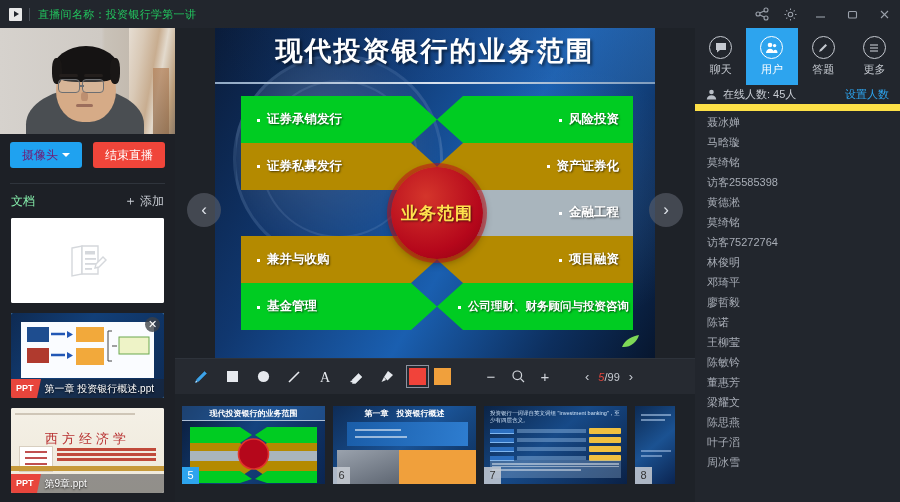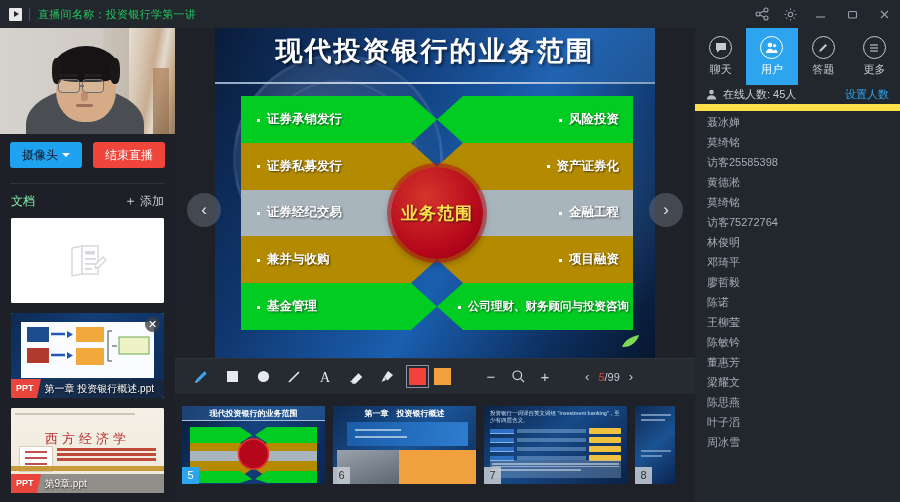--- a/index.html
+++ b/index.html
@@ -62,21 +62,21 @@
   .cam-glass { position:absolute; top:51px; width:22px; height:14px; border:1.6px solid #6d6f72; border-radius:4px; background:rgba(220,225,230,.18); }
   .cam-glass.l { left:58px; } .cam-glass.r { left:82px; }
   .cam-bridge { position:absolute; left:80px; top:57px; width:4px; height:1.6px; background:#6d6f72; }
   .cam-brow { position:absolute; top:46px; width:19px; height:3px; background:#231e1c; border-radius:2px; }
   .cam-brow.l { left:59px; } .cam-brow.r { left:84px; }
   .cam-mouth { position:absolute; left:76px; top:76px; width:17px; height:3px; background:#9c6e5c; border-radius:2px; }
   .cam-nose { position:absolute; left:81px; top:64px; width:7px; height:9px; background:rgba(170,120,92,.55); border-radius:40%; }
 
   .btnrow { position:absolute; left:0; top:114px; width:175px; height:30px; display:flex; gap:11px; padding:0 10px; }
   .btn-cam {
-    flex:1; background:#1fa2f0; border-radius:3px; color:#0f172a; font-size:12px;
+    flex:1; background:#1fa2f0; border-radius:3px; color:#701a75; font-size:12px;
     display:flex; align-items:center; justify-content:center; gap:4px; height:26px;
   }
   .btn-cam .caret { width:0;height:0;border-left:4px solid transparent;border-right:4px solid transparent;border-top:4px solid #fff; }
   .btn-end {
     flex:1; background:#f0453a; border-radius:3px; color:#fff; font-size:12px;
     display:flex; align-items:center; justify-content:center; height:26px;
   }
   .divider { position:absolute; left:10px; top:155px; width:155px; height:1px; background:#2f343c; }
   .dochdr { position:absolute; left:0; top:160px; width:175px; height:26px; display:flex; align-items:center; padding:0 11px; }
   .dochdr .lbl { font-size:12px; color:#86efac; }
@@ -389,28 +389,20 @@
               <div class="txt"><i class="bullet"></i><span>证券承销发行</span></div>
             </div>
             <div class="dg-row" style="top:46.8px">
               <div class="shape">
                 <svg width="196" height="47" viewBox="0 0 196 47" preserveAspectRatio="none">
                     <path d="M0 0 H170 L196 23.5 L170 47 H0 Z" fill="#b48a00"></path>
                   </svg>
               </div>
               <div class="txt"><i class="bullet"></i><span>证券私募发行</span></div>
             </div>
-            <div class="dg-row" style="top:93.6px">
-              <div class="shape">
-                <svg width="196" height="47" viewBox="0 0 196 47" preserveAspectRatio="none">
-                    <path d="M0 0 H170 L196 23.5 L170 47 H0 Z" fill="#a9b5bd"></path>
-                  </svg>
-              </div>
-              <div class="txt"><i class="bullet"></i><span>证券经纪交易</span></div>
-            </div>
             <div class="dg-row" style="top:140.4px">
               <div class="shape">
                 <svg width="196" height="47" viewBox="0 0 196 47" preserveAspectRatio="none">
                     <path d="M0 0 H170 L196 23.5 L170 47 H0 Z" fill="#b48a00"></path>
                   </svg>
               </div>
               <div class="txt"><i class="bullet"></i><span>兼并与收购</span></div>
             </div>
             <div class="dg-row" style="top:187.2px">
               <div class="shape">
@@ -676,20 +668,21 @@
             <circle cx="5.5" cy="3" r="2.3"></circle>
             <path d="M0.8 10.5 c0-2.6 2-4.2 4.7-4.2 s4.7 1.6 4.7 4.2 Z"></path>
           </svg>
       </span>
       <span class="txt">在线人数: 45人</span>
       <span class="link">设置人数</span>
     </div>
 
     <div class="userlist">
       <div class="user">聂冰婵</div>
+      <div class="user">马晗璇</div>
       <div class="user">莫绮铭</div>
       <div class="user">访客25585398</div>
       <div class="user">黄德淞</div>
       <div class="user">莫绮铭</div>
       <div class="user">访客75272764</div>
       <div class="user">林俊明</div>
       <div class="user">邓琦平</div>
       <div class="user">廖哲毅</div>
       <div class="user">陈诺</div>
       <div class="user">王柳莹</div>

